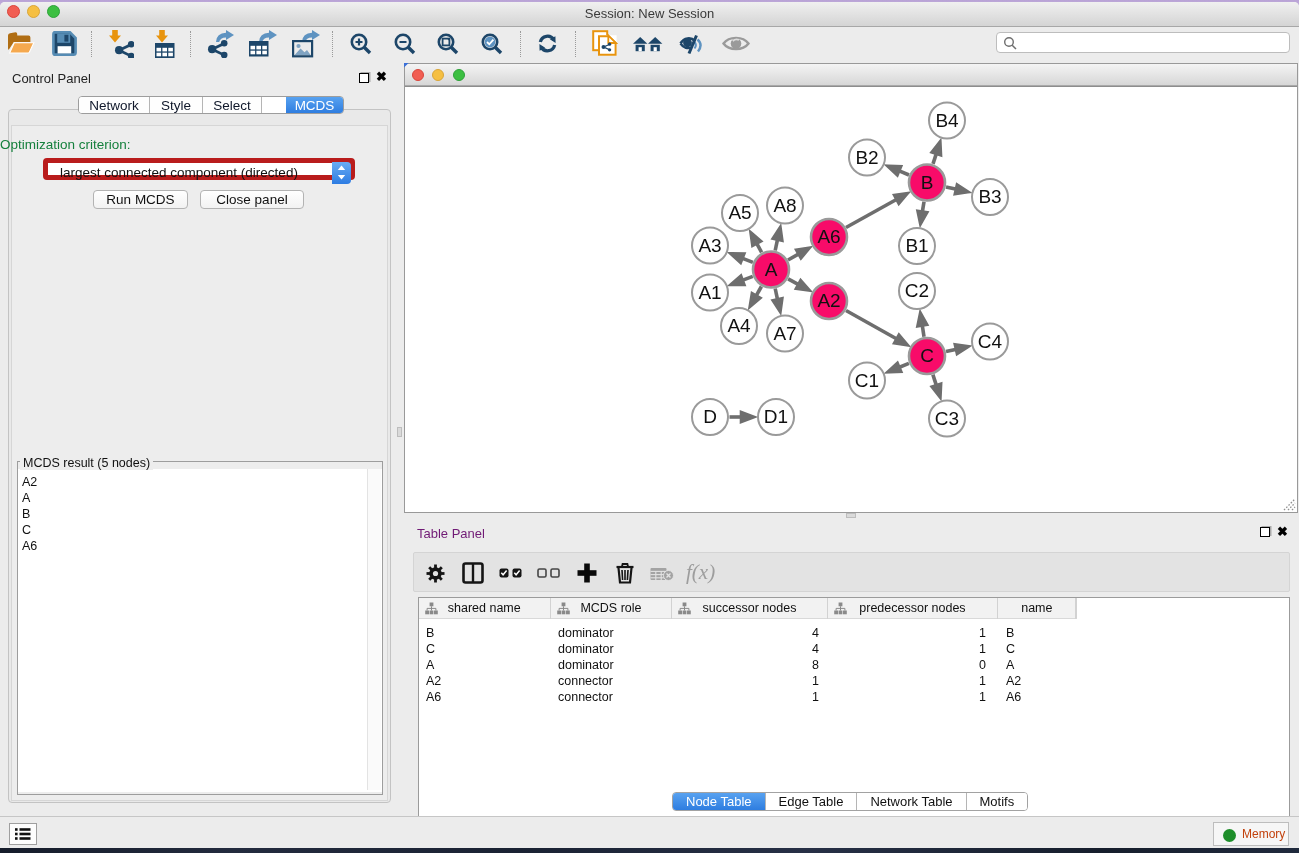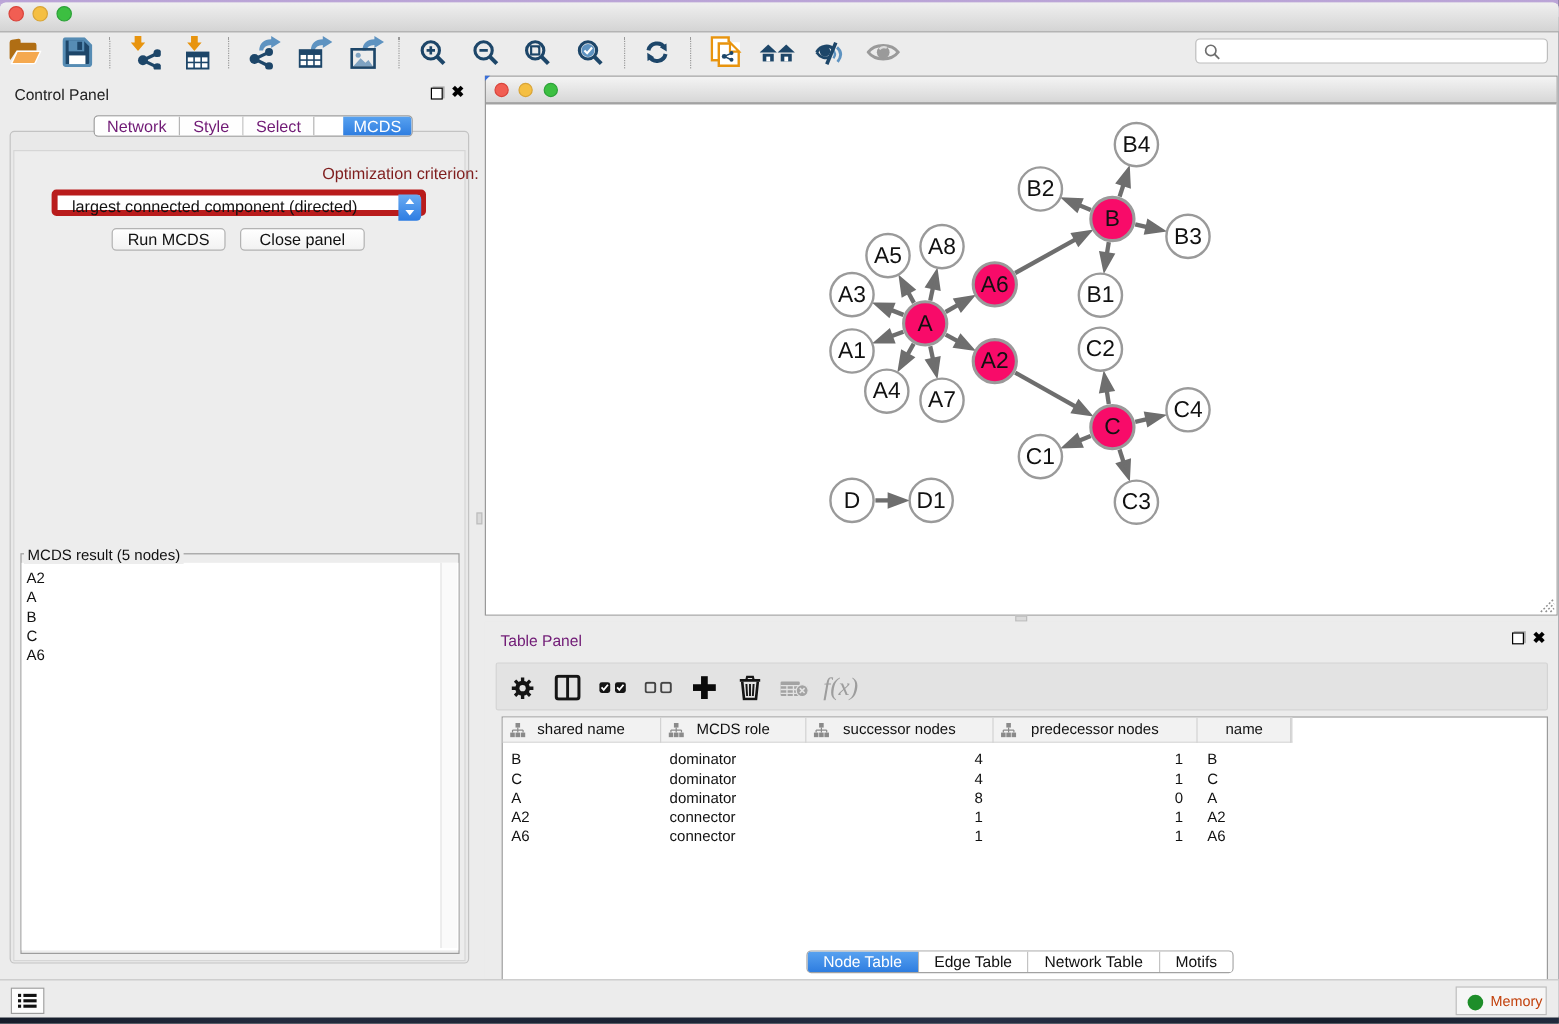--- a/index.html
+++ b/index.html
@@ -30,26 +30,26 @@
 #cp-title { position:absolute; left:12px; top:69px; font-size:13px; color:#222; }
 .winbtn-sq { position:absolute; width:10px; height:10px; border:1.6px solid #000;
   background:#fff; box-shadow:1.5px -1px 0 #aaa; }
 .winbtn-x { position:absolute; font-size:13px; font-weight:bold; color:#000; line-height:10px; }
 #cp-box { position:absolute; left:8px; top:107px; width:383px; height:694px;
   background:#e9e9e9; border:1px solid #c3c3c3; border-radius:4px; }
 #cp-inner { position:absolute; left:2px; top:15px; width:377px; height:676px;
   background:#ededed; border:1px solid #d6d6d6; }
 #cp-tabs { position:absolute; left:78px; top:94px; height:18px; display:flex;
   border:1px solid #9d9d9d; border-radius:4px; overflow:hidden; background:#fff; }
-.cptab { font-size:13.5px; color:#701a75; line-height:17px; text-align:center;
+.cptab { font-size:13.5px; color:#0f172a; line-height:17px; text-align:center;
   border-right:1px solid #b5b5b5; background:#fefefe; }
 .cptab:last-child { border-right:none;margin-left:24px; }
 .cptab.sel { background:linear-gradient(#58a2f0,#2e7de0); color:#fff; }
-#opt-label { position:absolute; left:0; top:135px; width:399px; text-align:right;
-  font-size:13.5px; color:#7f1d1d;padding-left:34px; }
+#opt-label { position:absolute; left:0; top:135px; width:399px; text-align:left;
+  font-size:13.5px; color:#15803d; }
 #dropdown { position:absolute; left:43px; top:156px; width:312px; height:22px;
   background:#fff; border:5px solid #b91c1c; border-radius:4px; }
 #dropdown .dtext { position:absolute; left:12px; top:2px; font-size:13.5px; color:#111; }
 #dropdown .dbtn { position:absolute; right:-1px; top:-1px; width:19px; height:22px;
   background:linear-gradient(#6aacf3,#2d7ce2); border-radius:0 4px 4px 0; }
 .pbtn { position:absolute; height:19px; background:linear-gradient(#ffffff,#f2f2f2);
   border:1px solid #b3b3b3; border-radius:4px; font-size:13.5px; color:#111;
   text-align:center; }
 #fieldset { position:absolute; left:17px; top:459px; width:366px; height:334px;
   border:1px solid #9d9d9d; }
@@ -101,20 +101,21 @@
 .tptab.sel { background:linear-gradient(#58a2f0,#2e7de0); color:#fff; }
 </style></head>
 <body>
 <div id="deskTop"></div>
 <div id="deskBottom"></div>
 <div id="win">
 <div id="titlebar">
   <div class="tl t-red"></div>
       <div class="tl t-yel"></div>
       <div class="tl t-grn"></div>
+  <div class="ttitle">Session: New Session</div>
 </div>
 <div id="toolbar">
       <div class="tsep" style="left:91px"></div>
       <div class="tsep" style="left:190px"></div>
       <div class="tsep" style="left:332px"></div>
       <div class="tsep" style="left:520px"></div>
       <div class="tsep" style="left:575px"></div>
       <svg class="ticon" style="left:7px;top:3px" width="28" height="28" viewBox="0 0 28 28">
 <path d="M1 17.5 L1 4.5 Q1 2.5 3 2.2 L8.5 1.2 Q10.2 1.1 10.2 3 L10.2 4.6 L21.6 4.6 Q23.4 4.6 23.4 6.4 L23.4 11 L14.2 11 L6.8 11 L1.6 19 Z" fill="#b06e14"></path>
 <path d="M2.6 22 L7.3 11.8 L26.8 11.8 L22.4 21.2 Q22 22 21 22 Z" fill="#f5a94f" stroke="#fff" stroke-width="1.1"></path>

